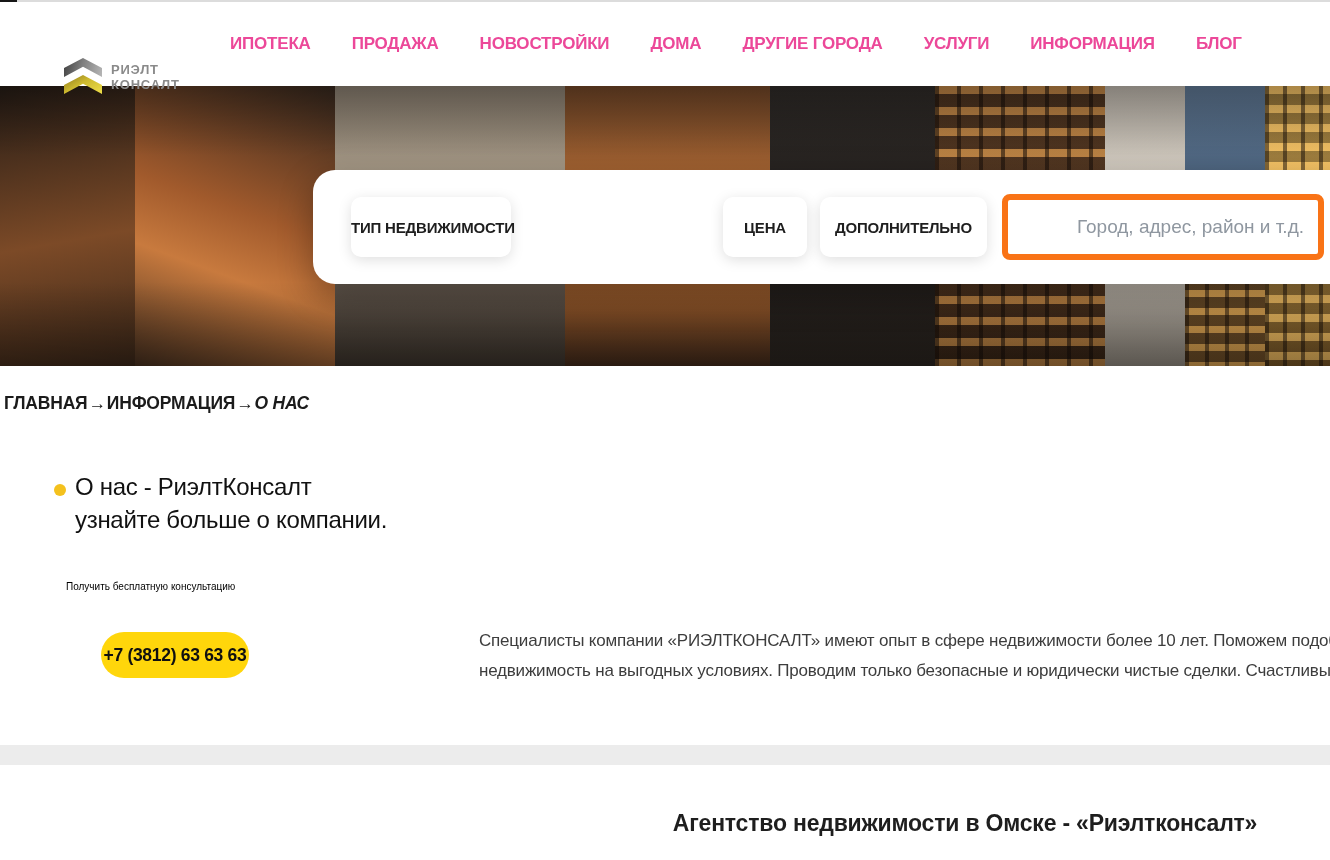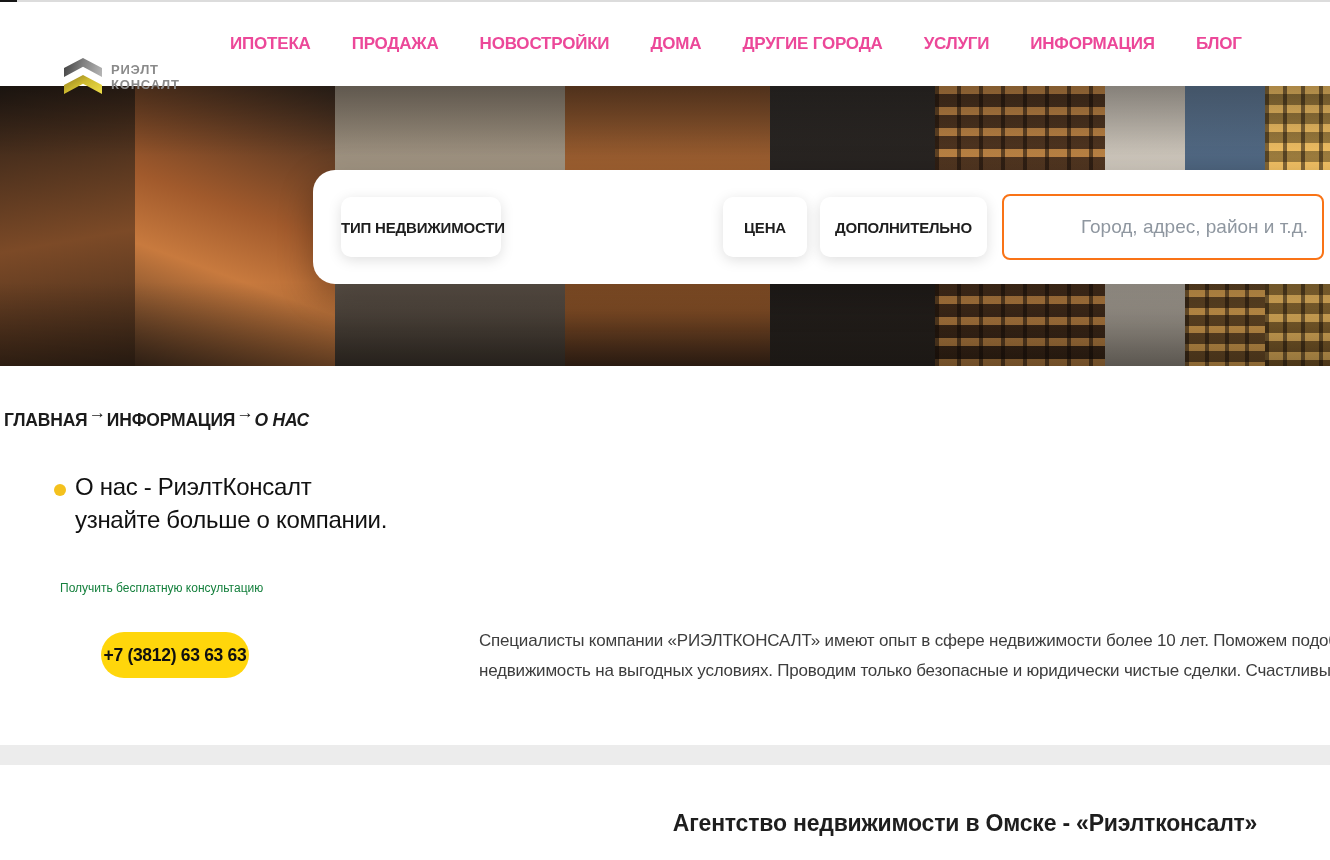--- a/index.html
+++ b/index.html
@@ -55,43 +55,43 @@
       background:linear-gradient(180deg, rgba(0,0,0,.28) 0%, rgba(0,0,0,0) 25%,
                  rgba(0,0,0,0) 70%, rgba(0,0,0,.35) 100%); }
 
   
   .search-panel { position:absolute; left:313px; top:170px; width:1060px; height:114px;
       background:#fff; border-radius:22px; box-shadow:0 12px 34px rgba(0,0,0,.28); z-index:7; }
   .filter-btn { position:absolute; top:27px; height:60px; background:#fff; border:none;
       border-radius:10px; box-shadow:0 3px 14px rgba(0,0,0,.13);
       font-family:inherit; font-size:15px; font-weight:700; color:#1e1e1e;
       letter-spacing:-0.2px; cursor:pointer; white-space:nowrap; }
-  .f1 { left:28px;  width:160px; }
+  .f1 { left:38px;  width:160px; }
   .f2 { left:232px; width:158px; }
   .f3 { left:410px; width:84px; }
   .f4 { left:507px; width:167px; }
   .search-input { position:absolute; left:689px; top:24px; width:322px; height:66px;
-      border:2px solid #f97316; border-radius:8px; background:#fff;
+      border:6px solid #f97316; border-radius:8px; background:#fff;
       font-family:inherit; font-size:19px; color:#4a4a4a; text-align:right;
       padding:0 14px; outline:none; }
   .search-input::placeholder { color:#8f97a0; opacity:1; }
 
   
   .breadcrumb { position:absolute; left:4px; top:393px; display:flex; align-items:center;
       font-size:17.5px; font-weight:700; color:#1b1b1b; letter-spacing:-0.2px; }
-  .crumb { cursor:pointer;margin-top:17px; }
+  .crumb { cursor:pointer; }
   .crumb-current { cursor:default;font-style:italic; }
   .crumb-sep { margin:0 1px; font-weight:400; }
 
   
   .bullet { position:absolute; left:54px; top:484px; width:12px; height:12px;
       border-radius:50%; background:#f4c11d; }
   .about-heading { position:absolute; left:75px; top:470px; width:320px;
       font-size:24px; font-weight:400; line-height:33px; color:#111; letter-spacing:-0.3px; }
-  .cta-label { position:absolute; left:60px; top:581px; font-size:12px; color:#15803d; }
+  .cta-label { position:absolute; left:66px; top:581px; font-size:10px; color:#000000; }
   .phone-btn { position:absolute; left:53px; top:632px; width:148px; height:46px;
       border:none; border-radius:23px; background:#ffd60b;
       font-family:inherit; font-size:17.5px; font-weight:700; color:#101010;
       letter-spacing:-0.3px; cursor:pointer;margin-left:48px; }
   .about-text { position:absolute; left:479px; top:626px; width:1400px;
       font-size:17px; line-height:30px; color:#3d3d3d; letter-spacing:-0.2px; }
   .about-line { white-space:nowrap; }
 
   
   .divider-band { position:absolute; left:0; top:745px; width:1330px; height:20px; background:#ececec; }

